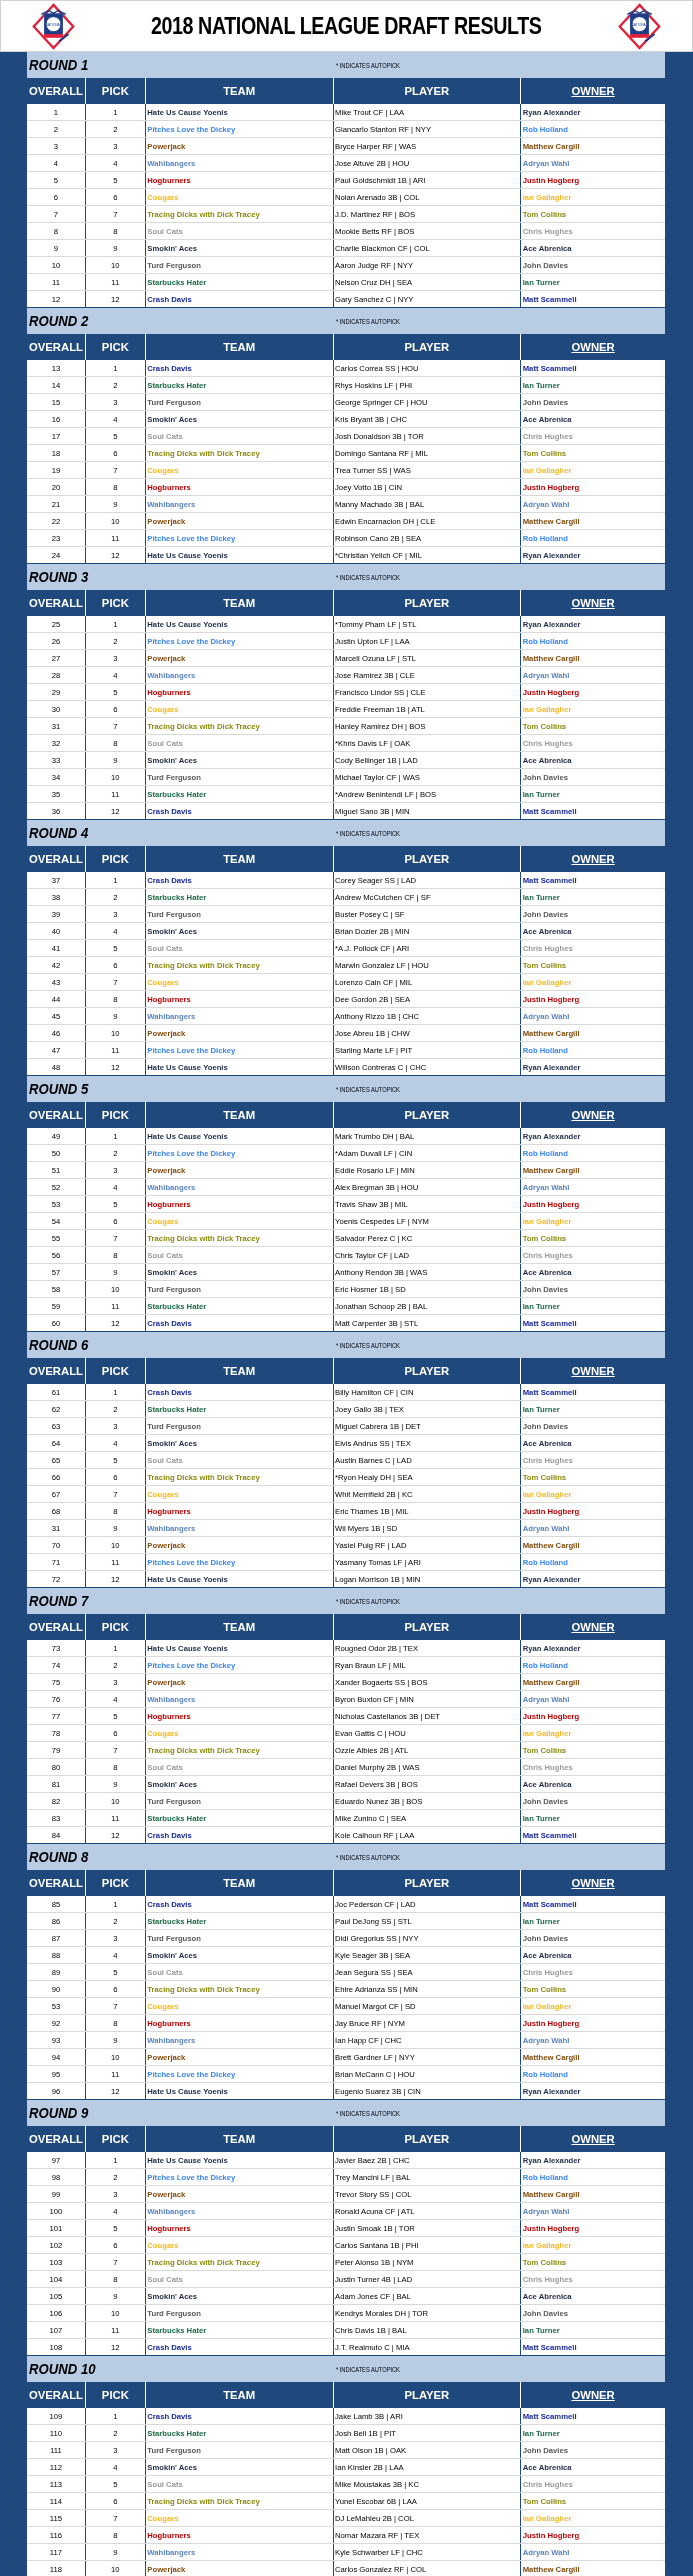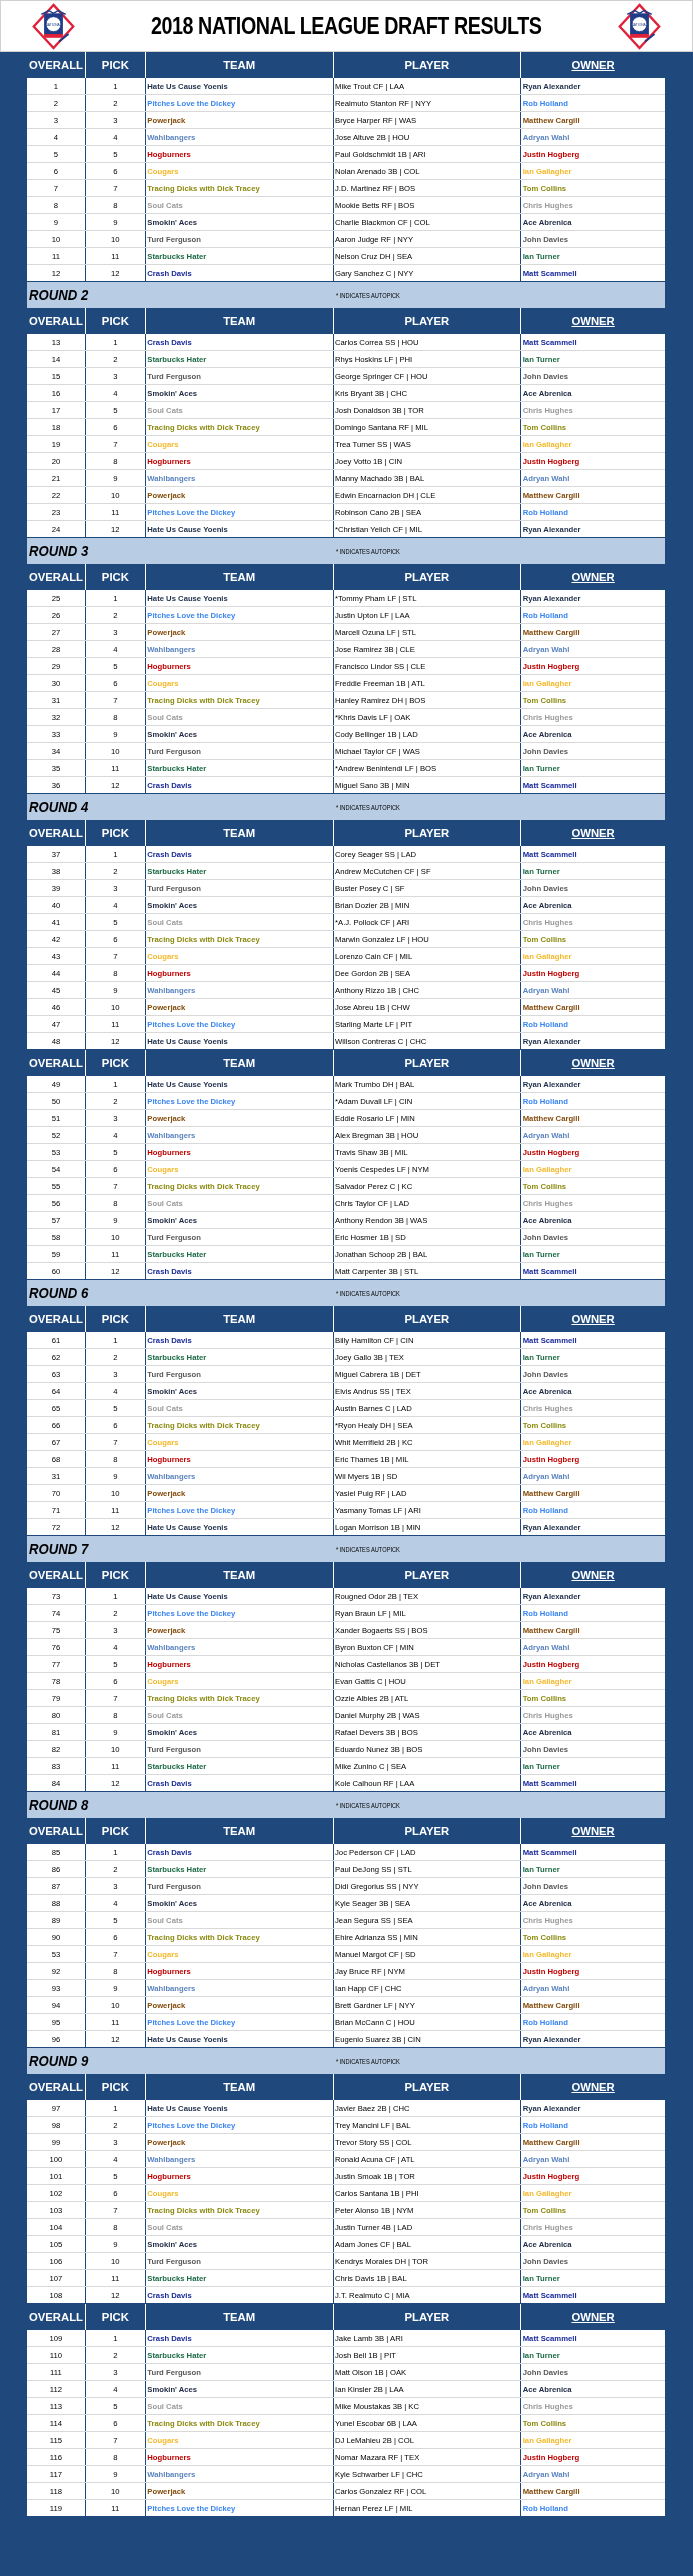--- a/index.html
+++ b/index.html
@@ -126,40 +126,44 @@
     <circle cx="50" cy="45" r="16" fill="#fff" stroke="#1F3C88" stroke-width="2"></circle>
     <text x="50" y="48" font-size="7" text-anchor="middle" fill="#1F3C88" font-family="Liberation Sans, sans-serif">NATIONAL</text>
     <path d="M24 24 L40 16 L50 22 L60 16 L76 24" fill="none" stroke="#1F3C88" stroke-width="3"></path>
     <rect x="30" y="66" width="40" height="8" fill="#E0213A"></rect>
     <line x1="62" y1="82" x2="82" y2="66" stroke="#1F3C88" stroke-width="4"></line>
   </svg>
 </header>
 
 <main id="rounds">
     <section class="round">
+    <div class="round-bar">
+      <span class="round-label">ROUND 1</span>
+      <span class="autopick-note">* INDICATES AUTOPICK</span>
+    </div>
     <div class="col-header">
       <div class="c-overall">OVERALL</div>
       <div class="c-pick">PICK</div>
       <div class="c-team">TEAM</div>
       <div class="c-player">PLAYER</div>
       <div class="c-owner">OWNER</div>
     </div>
     <div class="rows">
         <div class="row">
     <div class="c-overall">1</div>
     <div class="c-pick">1</div>
     <div class="c-team" style="color: rgb(31, 47, 74);">Hate Us Cause Yoenis</div>
     <div class="c-player">Mike Trout CF | LAA</div>
     <div class="c-owner" style="color: rgb(31, 47, 74);">Ryan Alexander</div>
   </div>
         <div class="row">
     <div class="c-overall">2</div>
     <div class="c-pick">2</div>
     <div class="c-team" style="color: rgb(58, 134, 240);">Pitches Love the Dickey</div>
-    <div class="c-player">Realmuto Stanton RF | NYY</div>
+    <div class="c-player">Giancarlo Stanton RF | NYY</div>
     <div class="c-owner" style="color: rgb(58, 134, 240);">Rob Holland</div>
   </div>
         <div class="row">
     <div class="c-overall">3</div>
     <div class="c-pick">3</div>
     <div class="c-team" style="color: rgb(132, 76, 12);">Powerjack</div>
     <div class="c-player">Bryce Harper RF | WAS</div>
     <div class="c-owner" style="color: rgb(132, 76, 12);">Matthew Cargill</div>
   </div>
         <div class="row">
@@ -518,20 +522,24 @@
         <div class="row">
     <div class="c-overall">48</div>
     <div class="c-pick">12</div>
     <div class="c-team" style="color: rgb(31, 47, 74);">Hate Us Cause Yoenis</div>
     <div class="c-player">Willson Contreras C | CHC</div>
     <div class="c-owner" style="color: rgb(31, 47, 74);">Ryan Alexander</div>
   </div>
       </div>
   </section>
     <section class="round">
+    <div class="round-bar">
+      <span class="round-label">ROUND 5</span>
+      <span class="autopick-note">* INDICATES AUTOPICK</span>
+    </div>
     <div class="col-header">
       <div class="c-overall">OVERALL</div>
       <div class="c-pick">PICK</div>
       <div class="c-team">TEAM</div>
       <div class="c-player">PLAYER</div>
       <div class="c-owner">OWNER</div>
     </div>
     <div class="rows">
         <div class="row">
     <div class="c-overall">49</div>
@@ -1009,20 +1017,24 @@
         <div class="row">
     <div class="c-overall">108</div>
     <div class="c-pick">12</div>
     <div class="c-team" style="color: rgb(26, 42, 154);">Crash Davis</div>
     <div class="c-player">J.T. Realmuto C | MIA</div>
     <div class="c-owner" style="color: rgb(26, 42, 154);">Matt Scammell</div>
   </div>
       </div>
   </section>
     <section class="round">
+    <div class="round-bar">
+      <span class="round-label">ROUND 10</span>
+      <span class="autopick-note">* INDICATES AUTOPICK</span>
+    </div>
     <div class="col-header">
       <div class="c-overall">OVERALL</div>
       <div class="c-pick">PICK</div>
       <div class="c-team">TEAM</div>
       <div class="c-player">PLAYER</div>
       <div class="c-owner">OWNER</div>
     </div>
     <div class="rows">
         <div class="row">
     <div class="c-overall">109</div>

